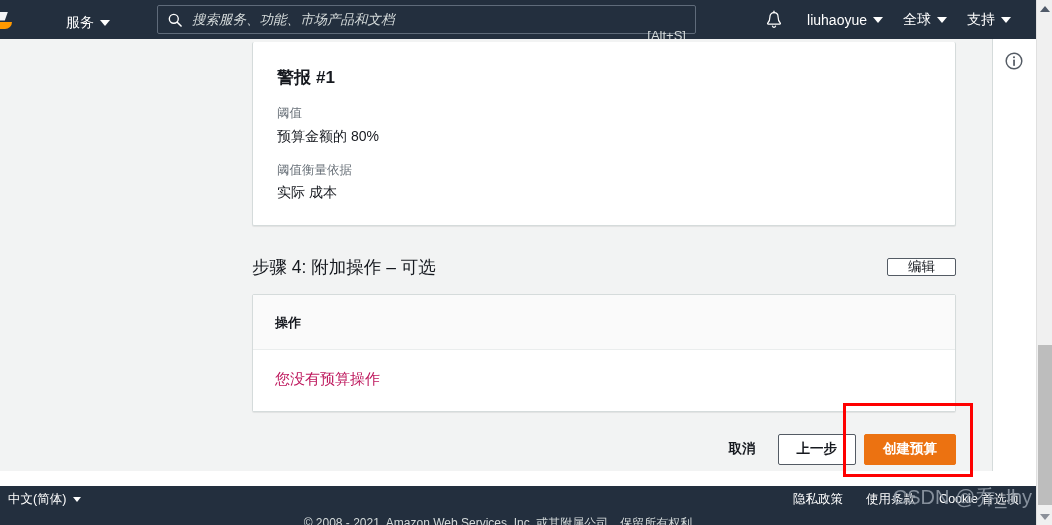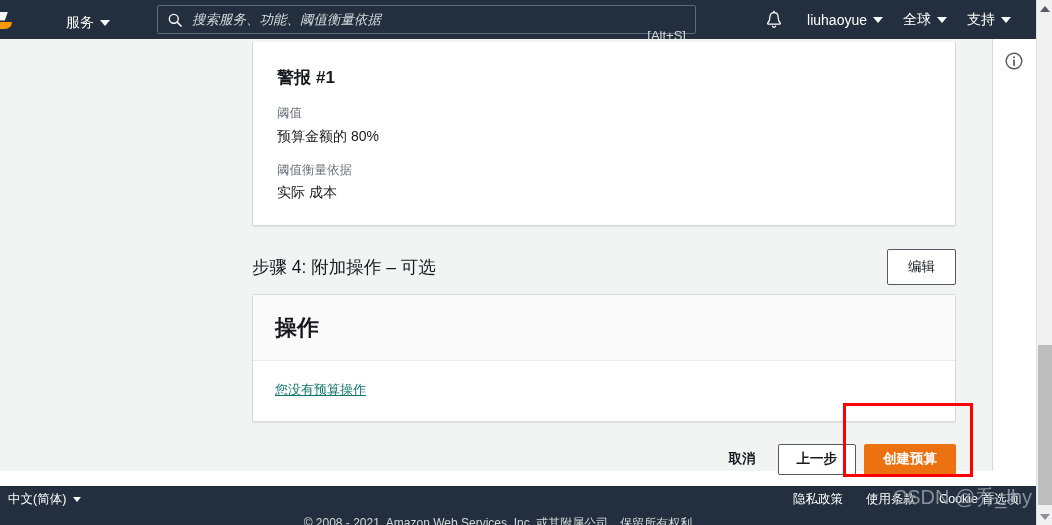--- a/index.html
+++ b/index.html
@@ -134,21 +134,21 @@
     display: inline-flex; align-items: center; justify-content: center;
     white-space: nowrap;
   }
   .btn-normal {
     background: #ffffff;
     border: 1px solid #545b64;
     color: #16191f;
     height: 31px; padding: 0 18px;
     font-weight: 700;
   }
-  .btn-edit { height: 36px; padding: 0 20px; font-weight: 400; }
+  .btn-edit { height: 18px; padding: 0 20px; font-weight: 400; }
   .btn-link {
     background: none; border: none;
     color: #16191f; font-size: 13.5px;
     font-weight: 700;
     padding: 0 14px; height: 31px;
   }
   .btn-primary {
     background: #ec7211;
     border: 1px solid #ec7211;
     color: #ffffff;
@@ -157,26 +157,26 @@
   }
 
   
   .card-ops { margin-top: 10px; }
   .ops-header {
     background: #fafafa;
     padding: 18px 22px 17px 22px;
     border-bottom: 1px solid #eaeded;
   }
   .ops-header-title {
-    font-size: 22px; font-weight: 700; color: #16191f;
+    font-size: 13px; font-weight: 700; color: #16191f;
   }
   .ops-body {
     background: #ffffff;
     padding: 20px 22px 22px 22px;
-    font-size: 13px; color: #0f766e; text-decoration: underline;
+    font-size: 15px; color: #be185d;
   }
 
   
   .action-row {
     display: flex; align-items: center; justify-content: flex-end;
     gap: 8px;
     margin-top: 22px;
   }
 
   
@@ -273,21 +273,21 @@
     <div class="nav-item nav-services">
       <span>服务</span>
       <span class="caret"></span>
     </div>
 
     <div class="searchwrap">
       <svg class="search-icon" viewBox="0 0 20 20">
         <circle cx="8.5" cy="8.5" r="5.6" fill="none" stroke="#ffffff" stroke-width="1.7"></circle>
         <line x1="12.8" y1="12.8" x2="17.6" y2="17.6" stroke="#ffffff" stroke-width="1.9" stroke-linecap="round"></line>
       </svg>
-      <span class="search-placeholder">搜索服务、功能、阈值衡量依据</span>
+      <span class="search-placeholder">搜索服务、功能、市场产品和文档</span>
       <span class="search-kbd">[Alt+S]</span>
     </div>
 
     <div class="nav-right">
       <svg class="bell" viewBox="0 0 22 24">
         <path d="M11 3c-3.1 0-5 2.3-5 5.2 0 4.4-1.6 6.4-2.6 7.4-.5.5-.2 1.4.6 1.4h14c.8 0 1.1-.9.6-1.4-1-1-2.6-3-2.6-7.4C16 5.3 14.1 3 11 3z" fill="none" stroke="#ffffff" stroke-width="1.5" stroke-linejoin="round"></path>
         <path d="M11 1.2v1.9" stroke="#ffffff" stroke-width="1.5" stroke-linecap="round"></path>
         <path d="M9.1 19.5c.3.9 1 1.5 1.9 1.5s1.6-.6 1.9-1.5" fill="none" stroke="#ffffff" stroke-width="1.5" stroke-linecap="round"></path>
       </svg>
 

